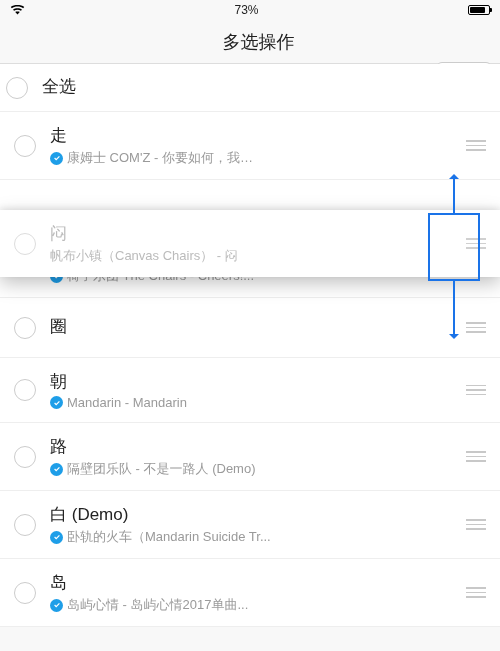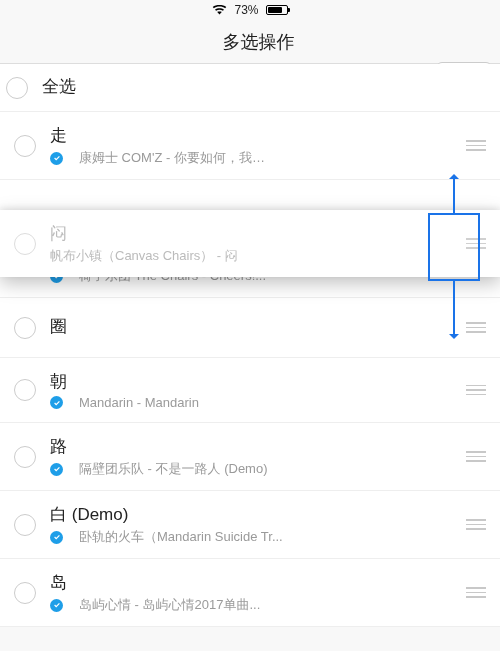--- a/index.html
+++ b/index.html
@@ -8,21 +8,21 @@
     height: 651px;
     background: #f8f8f8;
     font-family: -apple-system, "PingFang SC", "Helvetica Neue", Arial, sans-serif;
     color: #222;
     overflow: hidden;
     position: relative;
   }
   .status-bar {
     height: 20px;
     display: flex;
-    justify-content: center;
+    justify-content: space-between;
     align-items: center;
     padding: 0 10px;
     gap: 7px;
     font-size: 12px;
     font-weight: 500;
   }
   .wifi {
     width: 15px; height: 12px;
   }
   .battery-wrap { display:flex; align-items:center; gap:2px;}
@@ -64,21 +64,21 @@
     width:22px; height:22px; border:1.5px solid #ccc; border-radius:50%;
     flex-shrink:0; margin-right:14px;
   }
   .row-text{ flex:1; min-width:0;}
   .title{
     font-size:17px; color:#222; margin-bottom:2px;
     white-space:nowrap; overflow:hidden; text-overflow:ellipsis;
   }
   .subtitle{
     font-size:13px; color:#9a9a9a;
-    display:flex; align-items:center; gap:16px;
+    display:flex; align-items:center; gap:4px;
     white-space:nowrap; overflow:hidden; text-overflow:ellipsis;
   }
   .verified{
     width:13px; height:13px; border-radius:50%; background:#1e9ee8;
     display:inline-flex; align-items:center; justify-content:center;
     flex-shrink:0;
   }
   .verified svg{ width:8px; height:8px;}
   .drag{
     width:28px; flex-shrink:0;

